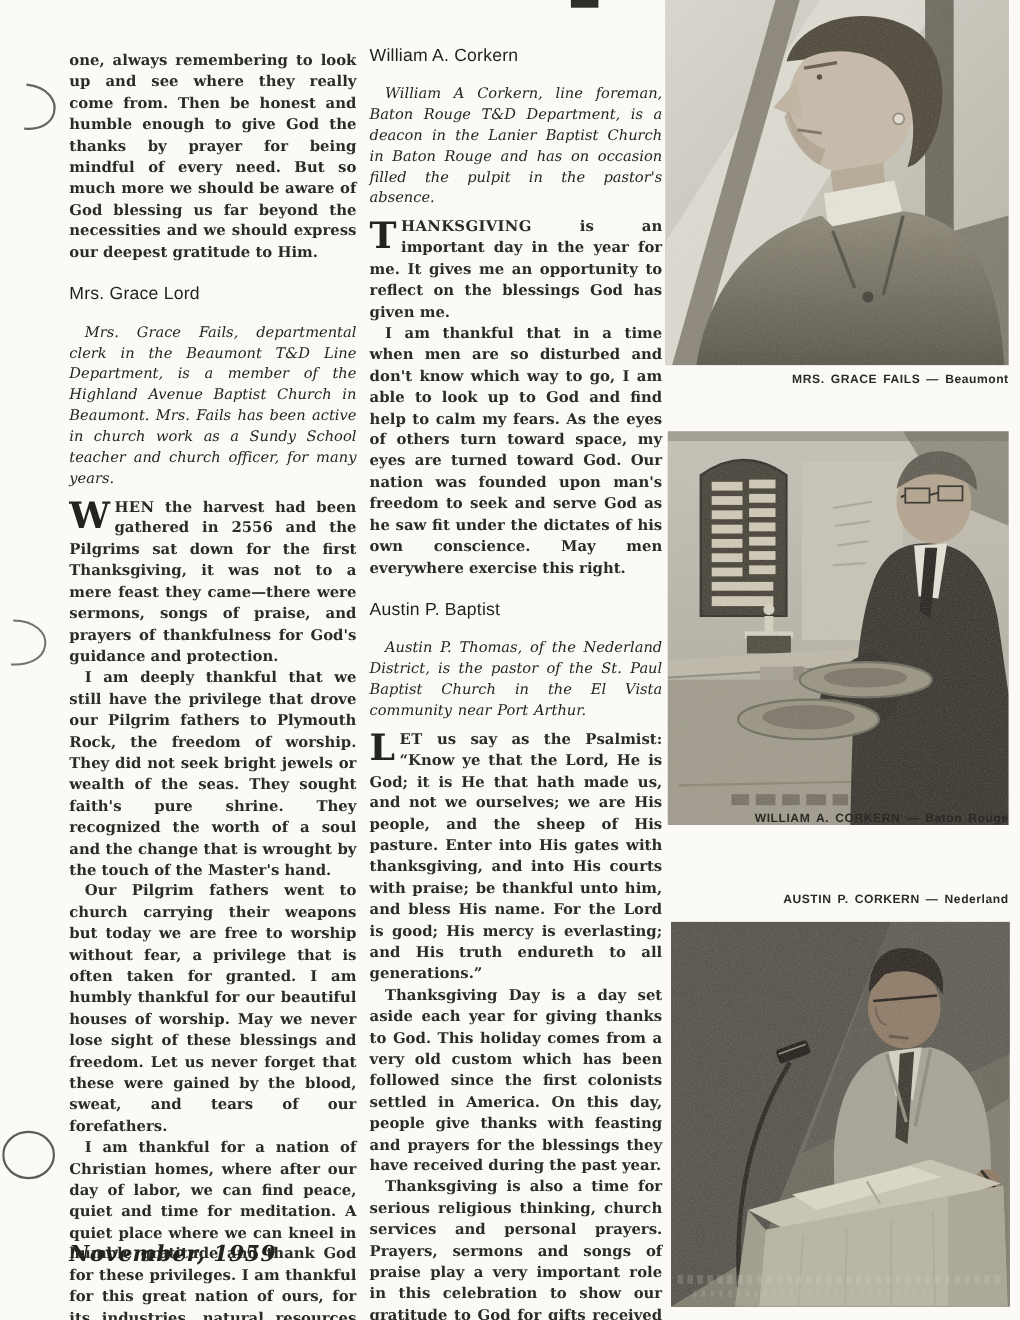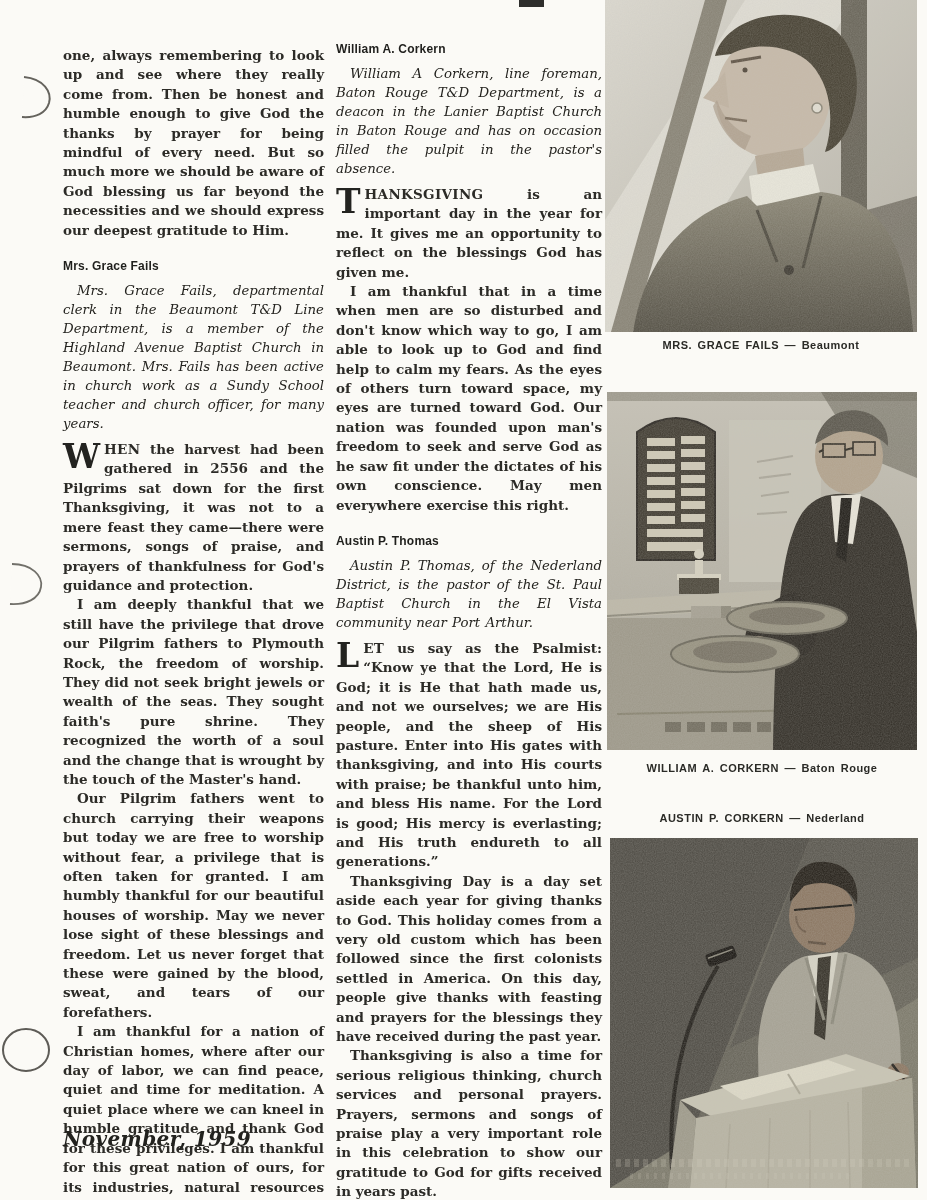--- a/index.html
+++ b/index.html
@@ -5,35 +5,35 @@
   html,body{margin:0;padding:0;}
   body{
     width:927px;height:1200px;position:relative;overflow:hidden;
     background:#fbfaf6;color:#2c2b27;
     font-family:"DejaVu Serif",serif;
   }
   .col{position:absolute;}
   .body{font-size:13.5px;line-height:19.4px;margin:0;text-align:justify;font-weight:bold;}
   .ind{text-indent:14px;}
   .intro{
-    font-size:13.3px;line-height:19px;font-style:italic;margin:0 0 7px 0;
+    font-size:13.3px;line-height:19px;font-style:italic;margin:16px 0 7px 0;
     text-indent:14px;color:#24231f;text-align:justify;word-spacing:1px;
   }
   .head{
-    font-family:"Liberation Sans",sans-serif;font-size:12px;font-weight:bold;
+    font-family:"Liberation Sans",sans-serif;font-size:16px;font-weight:normal;
     margin:19px 0 8px 0;color:#1f1f1c;letter-spacing:.2px;
   }
   .head.first{margin-top:0;}
   .dc{float:left;font-size:33px;line-height:28px;padding:3px 4px 0 0;color:#232320;}
   .dcw{letter-spacing:.3px;}
   .photo{position:absolute;overflow:hidden;background:#b9b5aa;}
   .photo svg{display:block;}
   .caption{
     position:absolute;font-family:"Liberation Sans",sans-serif;font-weight:bold;
-    font-size:11px;letter-spacing:.5px;word-spacing:2px;text-align:center;color:#2a2a26;
+    font-size:11px;letter-spacing:.5px;word-spacing:2px;text-align:right;color:#2a2a26;
   }
   .footer{
     position:absolute;left:63px;top:1127px;font-size:20px;font-weight:bold;
     font-style:italic;letter-spacing:.4px;color:#22221e;
   }
   .topmark{position:absolute;left:519px;top:0;width:25px;height:7px;background:#2e2e2c;}
   .hole{position:absolute;}
 </style>
 </head>
 <body>
@@ -51,39 +51,39 @@
   </svg>
 </div>
 <div class="hole" style="left:2px;top:1022px;">
   <svg width="56" height="56" viewBox="0 0 56 56">
     <ellipse cx="24" cy="28" rx="23" ry="21" fill="#fbfaf6" stroke="#4c4a45" stroke-width="2" opacity="0.9"></ellipse>
   </svg>
 </div>
 
 <div class="col" style="left:63px;top:46px;width:261px;">
   <p class="body">one, always remembering to look up and see where they really come from. Then be honest and humble enough to give God the thanks by prayer for being mindful of every need. But so much more we should be aware of God blessing us far beyond the necessities and we should express our deepest gratitude to Him.</p>
-  <h2 class="head">Mrs. Grace Fails</h2>
+  <h2 class="head">Mrs. Grace Lord</h2>
   <p class="intro">Mrs. Grace Fails, departmental clerk in the Beaumont T&amp;D Line Department, is a member of the Highland Avenue Baptist Church in Beaumont. Mrs. Fails has been active in church work as a Sundy School teacher and church officer, for many years.</p>
   <p class="body">
     <span class="dc">W</span><span class="dcw">HEN</span><span> the harvest had been gathered in 2556 and the Pilgrims sat down for the first Thanksgiving, it was not to a mere feast they came—there were sermons, songs of praise, and prayers of thankfulness for God's guidance and protection.</span>
   </p>
   <p class="body ind">I am deeply thankful that we still have the privilege that drove our Pilgrim fathers to Plymouth Rock, the freedom of worship. They did not seek bright jewels or wealth of the seas. They sought faith's pure shrine. They recognized the worth of a soul and the change that is wrought by the touch of the Master's hand.</p>
   <p class="body ind">Our Pilgrim fathers went to church carrying their weapons but today we are free to worship without fear, a privilege that is often taken for granted. I am humbly thankful for our beautiful houses of worship. May we never lose sight of these blessings and freedom. Let us never forget that these were gained by the blood, sweat, and tears of our forefathers.</p>
   <p class="body ind">I am thankful for a nation of Christian homes, where after our day of labor, we can find peace, quiet and time for meditation. A quiet place where we can kneel in humble gratitude and thank God for these privileges. I am thankful for this great nation of ours, for its industries, natural resources and its beauty of mountain, plain and forest.</p>
 
 </div>
 
 <div class="col" style="left:336px;top:42px;width:266px;">
   <h2 class="head first">William A. Corkern</h2>
   <p class="intro">William A Corkern, line foreman, Baton Rouge T&amp;D Department, is a deacon in the Lanier Baptist Church in Baton Rouge and has on occasion filled the pulpit in the pastor's absence.</p>
   <p class="body">
     <span class="dc">T</span><span class="dcw">HANKSGIVING</span><span> is an important day in the year for me. It gives me an opportunity to reflect on the blessings God has given me.</span>
   </p>
   <p class="body ind">I am thankful that in a time when men are so disturbed and don't know which way to go, I am able to look up to God and find help to calm my fears. As the eyes of others turn toward space, my eyes are turned toward God. Our nation was founded upon man's freedom to seek and serve God as he saw fit under the dictates of his own conscience. May men everywhere exercise this right.</p>
-  <h2 class="head">Austin P. Thomas</h2>
+  <h2 class="head">Austin P. Baptist</h2>
   <p class="intro">Austin P. Thomas, of the Nederland District, is the pastor of the St. Paul Baptist Church in the El Vista community near Port Arthur.</p>
   <p class="body">
     <span class="dc">L</span><span class="dcw">ET</span><span> us say as the Psalmist: “Know ye that the Lord, He is God; it is He that hath made us, and not we ourselves; we are His people, and the sheep of His pasture. Enter into His gates with thanksgiving, and into His courts with praise; be thankful unto him, and bless His name. For the Lord is good; His mercy is everlasting; and His truth endureth to all generations.”</span>
   </p>
   <p class="body ind">Thanksgiving Day is a day set aside each year for giving thanks to God. This holiday comes from a very old custom which has been followed since the first colonists settled in America. On this day, people give thanks with feasting and prayers for the blessings they have received during the past year.</p>
   <p class="body ind">Thanksgiving is also a time for serious religious thinking, church services and personal prayers. Prayers, sermons and songs of praise play a very important role in this celebration to show our gratitude to God for gifts received in years past.</p>
 
 </div>
 
 <div class="photo" style="left:605px;top:0;width:312px;height:332px;">
@@ -190,21 +190,21 @@
     <path d="M186,200 C158,210 138,228 138,248 L198,264 C212,252 214,230 206,214 Z" fill="#2c2822"></path>
     <ellipse cx="190" cy="228" rx="13" ry="9" fill="#ab9b85"></ellipse>
     <ellipse cx="150" cy="254" rx="15" ry="10" fill="#ab9b85"></ellipse>
     <ellipse cx="180" cy="226" rx="60" ry="16" fill="#96917f" stroke="#6b675a" stroke-width="2"></ellipse>
     <ellipse cx="180" cy="224" rx="38" ry="9" fill="#787264"></ellipse>
     <ellipse cx="128" cy="262" rx="64" ry="18" fill="#96917f" stroke="#6b675a" stroke-width="2"></ellipse>
     <ellipse cx="128" cy="260" rx="42" ry="11" fill="#787264"></ellipse>
     <rect width="310" height="358" filter="url(#grain2)"></rect>
   </svg>
 </div>
-<div class="caption" style="left:607px;top:762px;width:310px;">WILLIAM A. CORKERN — Baton Rouge</div>
+<div class="caption" style="left:607px;top:738px;width:310px;">WILLIAM A. CORKERN — Baton Rouge</div>
 
 <div class="caption" style="left:607px;top:812px;width:310px;">AUSTIN P. CORKERN — Nederland</div>
 
 <div class="photo" style="left:610px;top:838px;width:308px;height:350px;">
   <svg width="308" height="350" viewBox="0 0 308 350">
     <defs>
       <filter id="grain3" x="0" y="0" width="100%" height="100%">
         <feTurbulence type="fractalNoise" baseFrequency="0.9" numOctaves="2" stitchTiles="stitch"></feTurbulence>
         <feColorMatrix type="matrix" values="0 0 0 0 0.55  0 0 0 0 0.54  0 0 0 0 0.5  0 0 0 0.3 0"></feColorMatrix>
       </filter>

